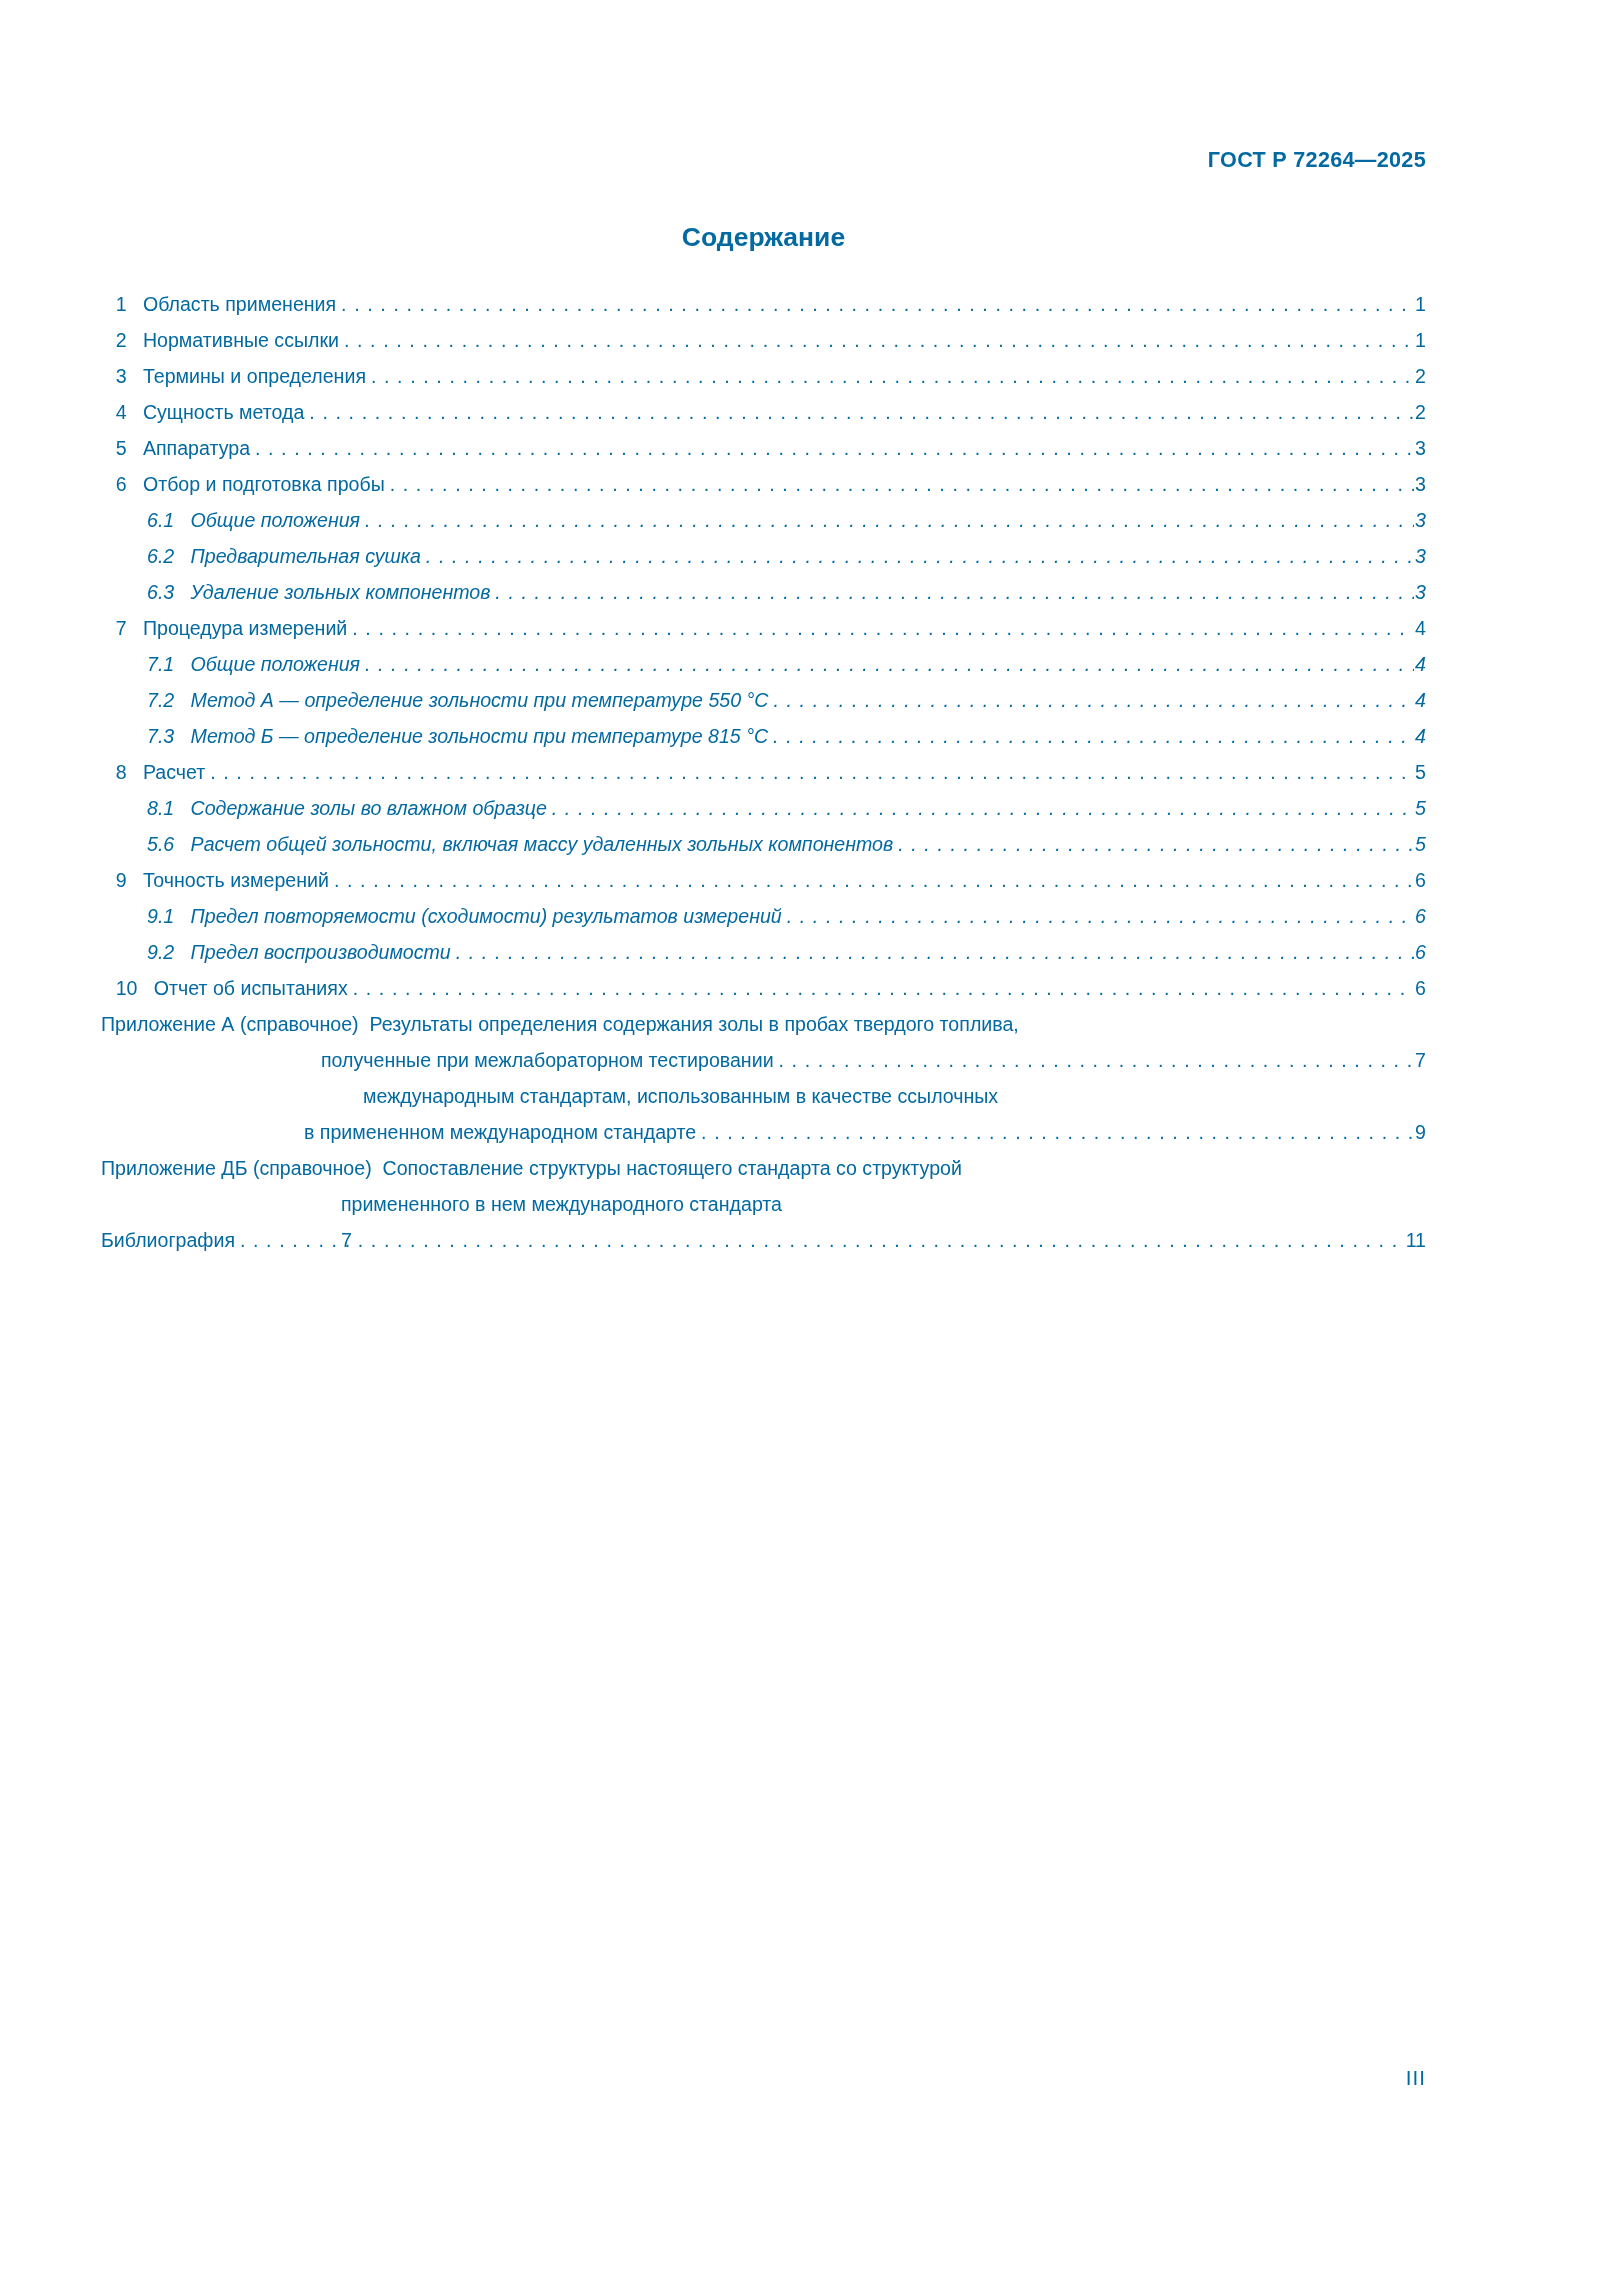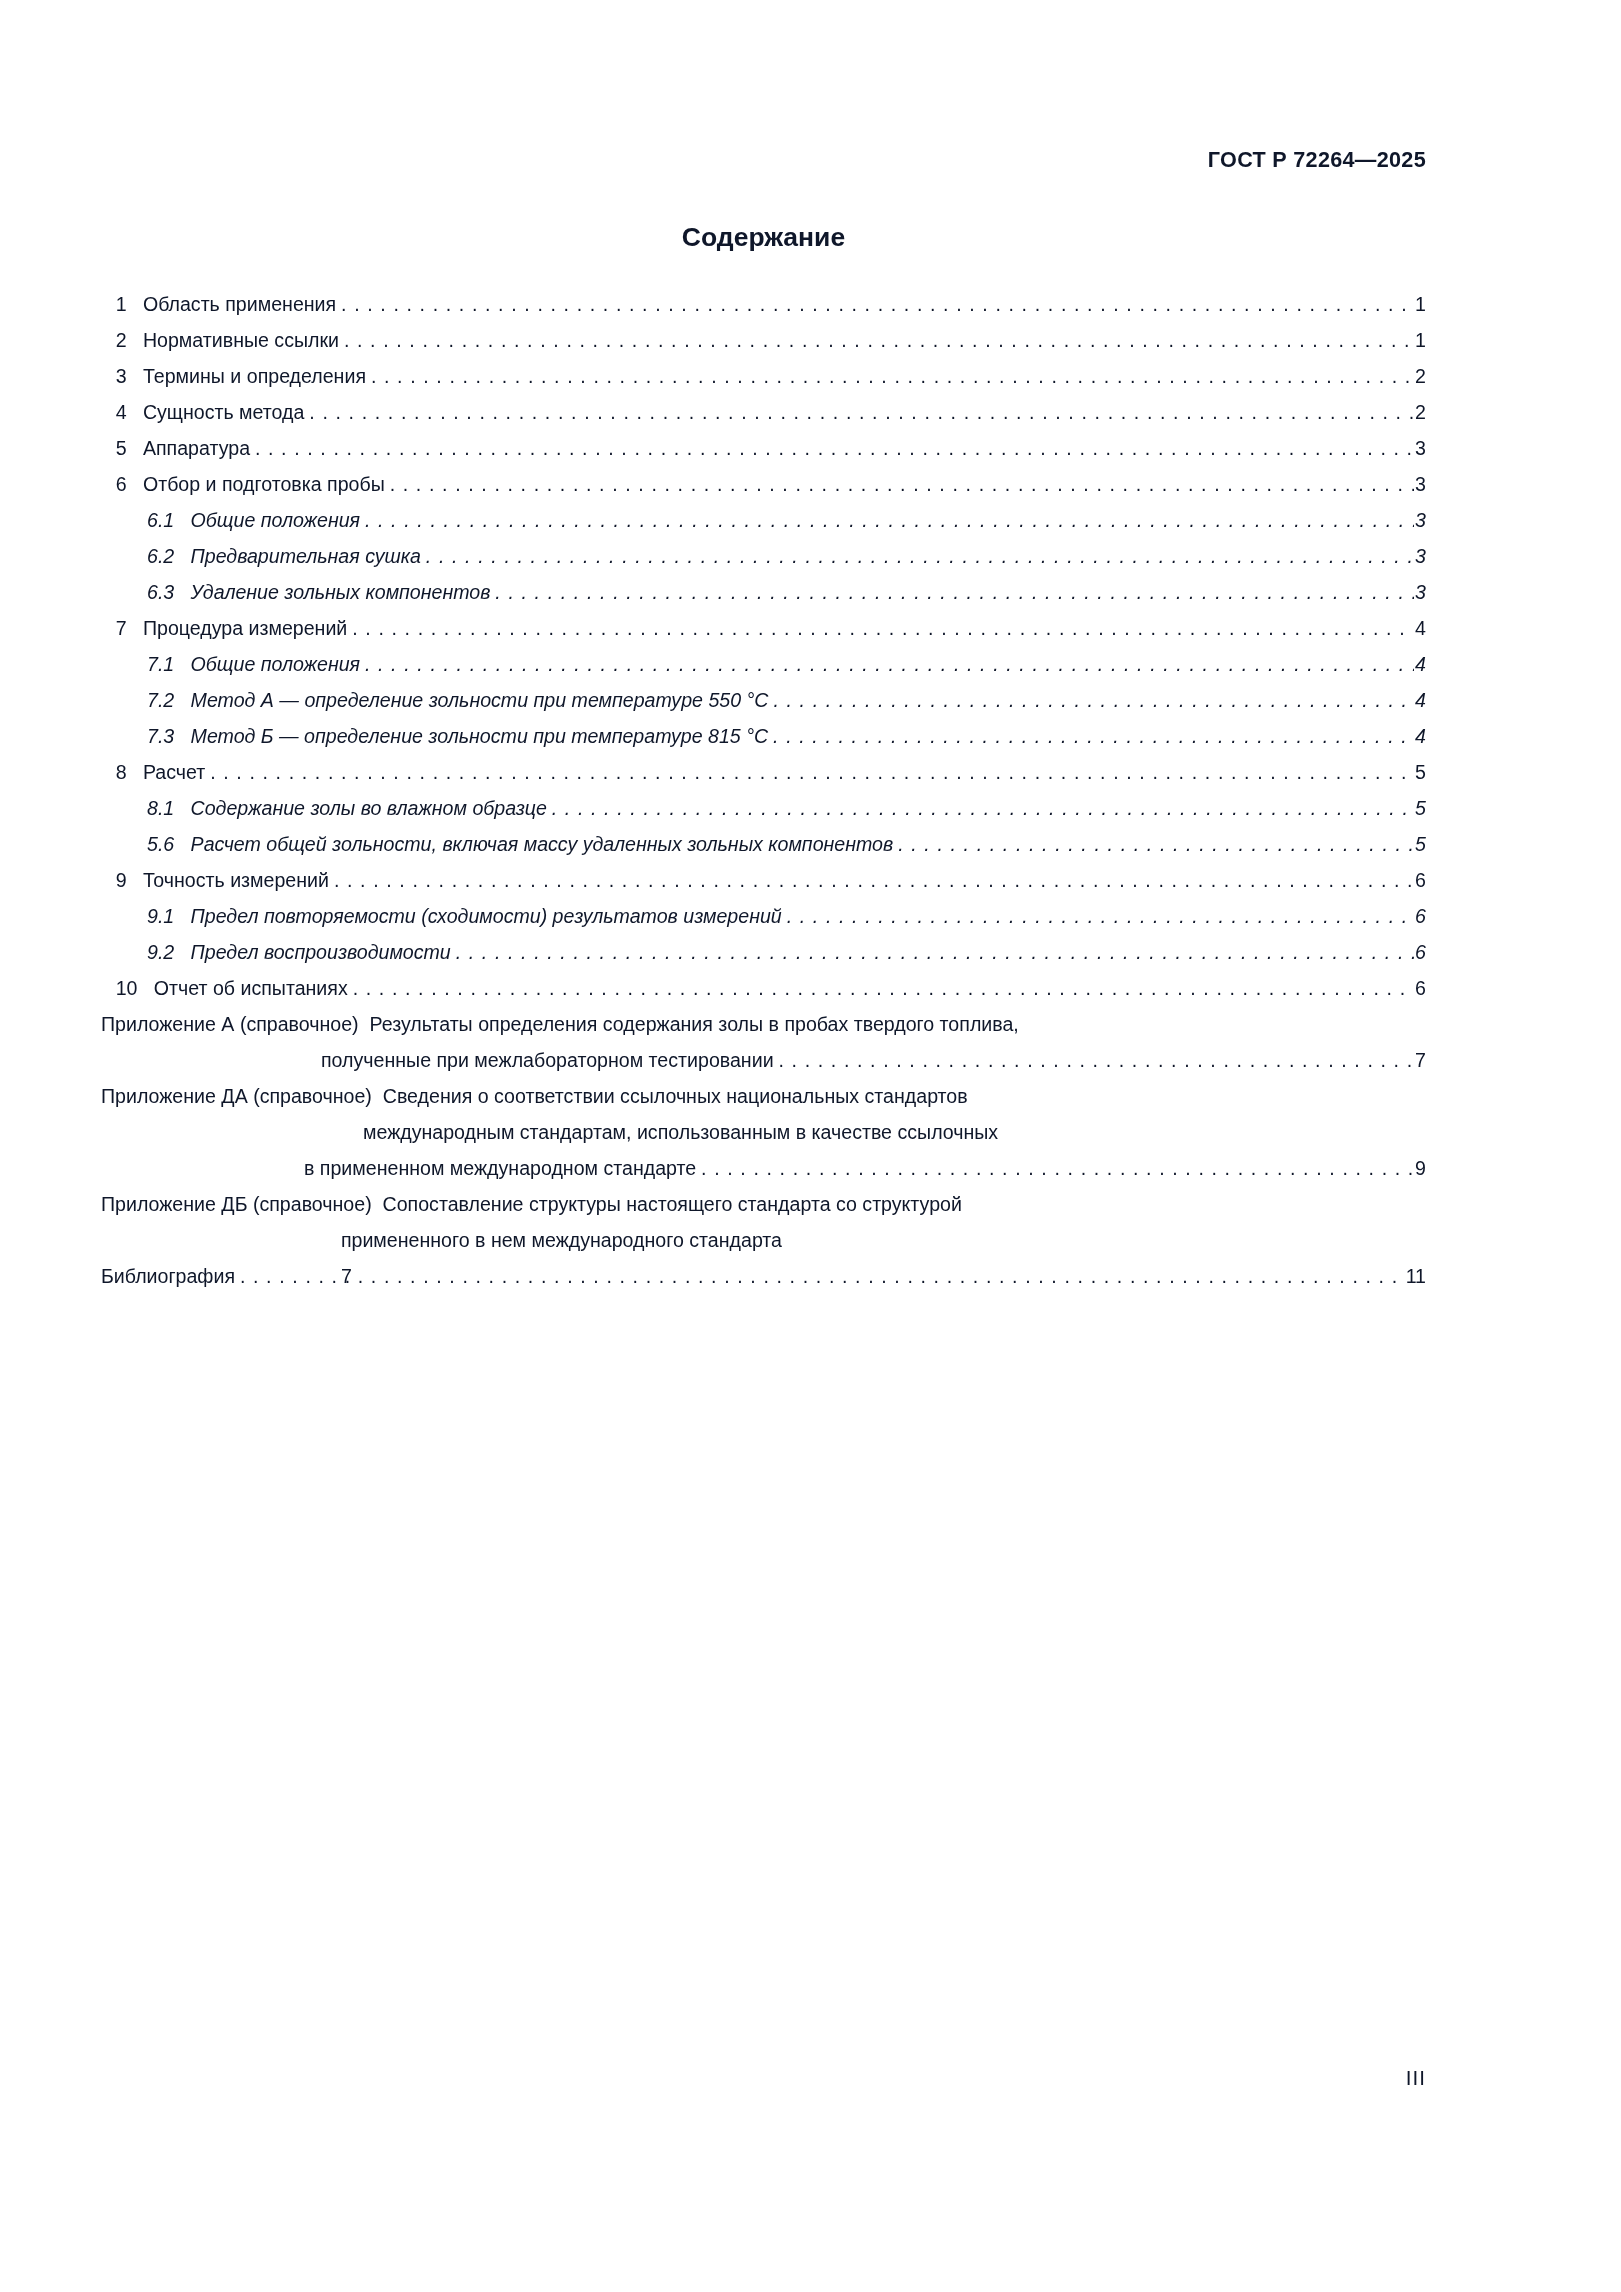--- a/index.html
+++ b/index.html
@@ -6,21 +6,21 @@
     margin: 0;
     padding: 0;
     background: #e8e8e8;
   }
   .page {
     position: relative;
     width: 1621px;
     height: 2293px;
     background: #ffffff;
     font-family: "Liberation Sans", "DejaVu Sans", sans-serif;
-    color: #0f172a;
+    color: #0369a1;
     overflow: hidden;
   }
   .doc-header {
     position: absolute;
     top: 147px;
     left: 101px;
     width: 1325px;
     text-align: right;
     font-weight: bold;
     font-size: 21.6px;
@@ -211,23 +211,20 @@
     <div class="row a">
       <span class="txt">Приложение А (справочное)  Результаты определения содержания золы в пробах твердого топлива,</span>
     </div>
 
     <div class="row c1">
       <span class="txt">полученные при межлабораторном тестировании</span>
       <span class="leader">. . . . . . . . . . . . . . . . . . . . . . . . . . . . . . . . . . . . . . . . . . . . . . . . . . . . . . . . . . . . . . . . . . . . . . . . . . . . . . . . . . . . . . . . . . . . . . . . . . . . . . . . . . . . . . . . . . . . . . . . . . . . . . . . . . . . . . . . . . . . . . . . . . . . . . . . . . . . . . . . </span>
       <span class="pg">7</span>
     </div>
 
-    <div class="row a">
-      <span class="txt">Приложение ДА (справочное)  Сведения о соответствии ссылочных национальных стандартов</span>
-    </div>
 
     <div class="row c2">
       <span class="txt">международным стандартам, использованным в качестве ссылочных</span>
     </div>
 
     <div class="row c3">
       <span class="txt">в примененном международном стандарте</span>
       <span class="leader">. . . . . . . . . . . . . . . . . . . . . . . . . . . . . . . . . . . . . . . . . . . . . . . . . . . . . . . . . . . . . . . . . . . . . . . . . . . . . . . . . . . . . . . . . . . . . . . . . . . . . . . . . . . . . . . . . . . . . . . . . . . . . . . . . . . . . . . . . . . . . . . . . . . . . . . . . . . . . . . . </span>
       <span class="pg">9</span>
     </div>

